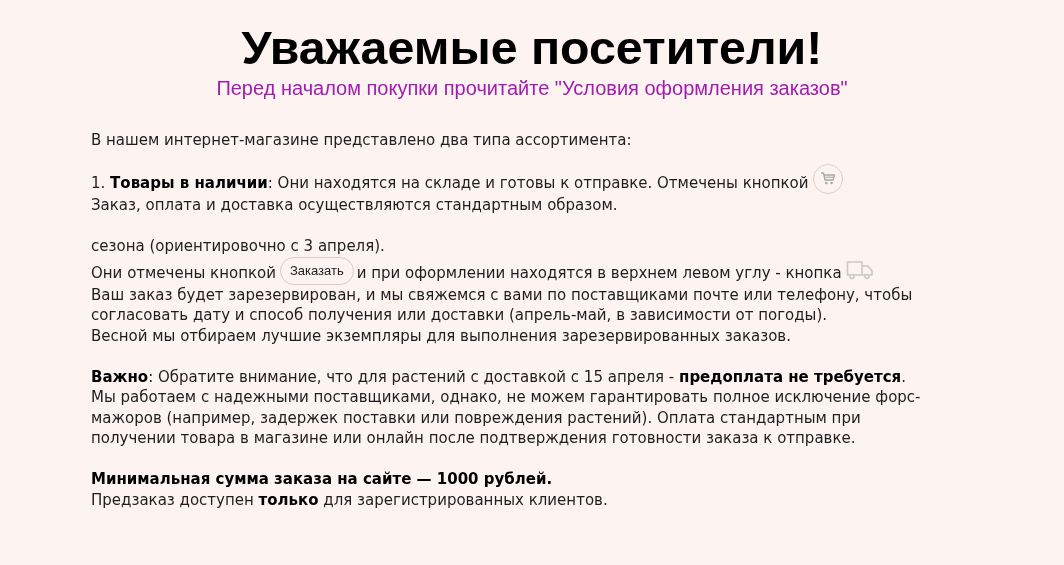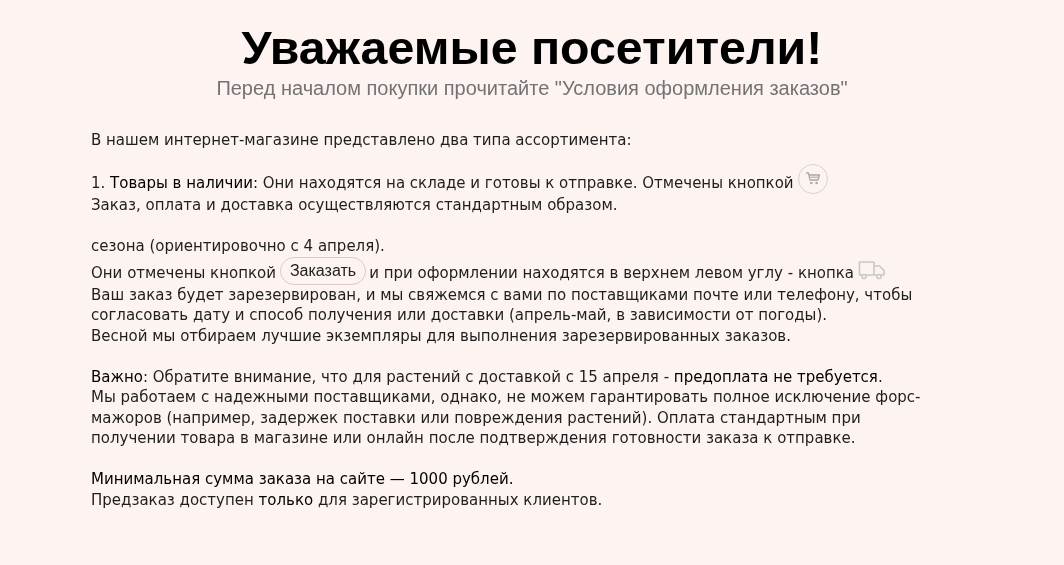--- a/index.html
+++ b/index.html
@@ -34,39 +34,39 @@
       transform: scaleX(1.05);
     }
     .subtitle {
       position: absolute;
       top: 76px;
       left: 0;
       width: 1064px;
       text-align: center;
       font-family: "Liberation Sans", sans-serif;
       font-size: 20px;
-      color: #737373;
+      color: #a21caf;
       line-height: 24px;
     }
     .content {
       position: absolute;
       top: 114px;
       left: 91px;
       width: 900px;
       font-size: 15px;
       line-height: 20.5px;
       color: #1e1e1e;
       margin-top: 16px;
     }
     .content p {
       margin: 0;
       white-space: nowrap;
     }
     .gap { height: 20.5px; }
-    b { font-weight: normal; color: #000; }
+    b { font-weight: bold; color: #000; }
     .cart-btn {
       display: inline-block;
       width: 28px;
       height: 28px;
       border: 1px solid #ddd0cc;
       border-radius: 50%;
       vertical-align: middle;
       margin-left: 4px;
       margin-top: -6px;
       position: relative;
@@ -80,21 +80,21 @@
       top: 6px;
     }
     .order-btn {
       display: inline-block;
       border: 1px solid #d9cbc7;
       border-radius: 14px;
       padding: 0 9px;
       height: 26px;
       line-height: 26px;
       font-family: "Liberation Sans", sans-serif;
-      font-size: 16px;
+      font-size: 13px;
       color: #222;
       vertical-align: middle;
       margin: -4px 3px 0 4px;
       background: #fdf3f1;
       cursor: pointer;
     }
     .truck-icon {
       display: inline-block;
       vertical-align: middle;
       margin-left: 4px;
@@ -115,21 +115,21 @@
 
     <p><span>1. </span><b>Товары в наличии</b><span>: Они находятся на складе и готовы к отправке. Отмечены кнопкой</span><span class="cart-btn"><svg width="16" height="15" viewBox="0 0 16 15">
             <path d="M1 2 H3.5 L5 9 H13 L14.5 4 H4.2" fill="none" stroke="#a8a8a8" stroke-width="1.3" stroke-linejoin="round"></path>
             <path d="M5.5 6.2 H13.6" stroke="#a8a8a8" stroke-width="1.1"></path>
             <circle cx="6.3" cy="12" r="1.3" fill="#a8a8a8"></circle>
             <circle cx="11.6" cy="12" r="1.3" fill="#a8a8a8"></circle>
           </svg></span></p>
     <p>Заказ, оплата и доставка осуществляются стандартным образом.</p>
     <div class="gap"></div>
 
-    <p>сезона (ориентировочно с 4 апреля).</p>
+    <p>сезона (ориентировочно с 3 апреля).</p>
     <p style="margin-top:4px;"><span>Они отмечены кнопкой</span><span class="order-btn">Заказать</span><span>и при оформлении находятся в верхнем левом углу - кнопка</span><svg class="truck-icon" width="28" height="20" viewBox="0 0 28 20">
           <path d="M1.5 2 H16 V15 H1.5 Z" fill="none" stroke="#c8c8c8" stroke-width="1.6" stroke-linejoin="round"></path>
           <path d="M16 6 H21.5 L26 10.5 V15 H16" fill="none" stroke="#c8c8c8" stroke-width="1.6" stroke-linejoin="round"></path>
           <circle cx="6" cy="16.5" r="2" fill="#fdf3f1" stroke="#c8c8c8" stroke-width="1.6"></circle>
           <circle cx="21" cy="16.5" r="2" fill="#fdf3f1" stroke="#c8c8c8" stroke-width="1.6"></circle>
         </svg></p>
     <p>Ваш заказ будет зарезервирован, и мы свяжемся с вами по поставщиками почте или телефону, чтобы</p>
     <p>согласовать дату и способ получения или доставки (апрель-май, в зависимости от погоды).</p>
     <p>Весной мы отбираем лучшие экземпляры для выполнения зарезервированных заказов.</p>
     <div class="gap"></div>

